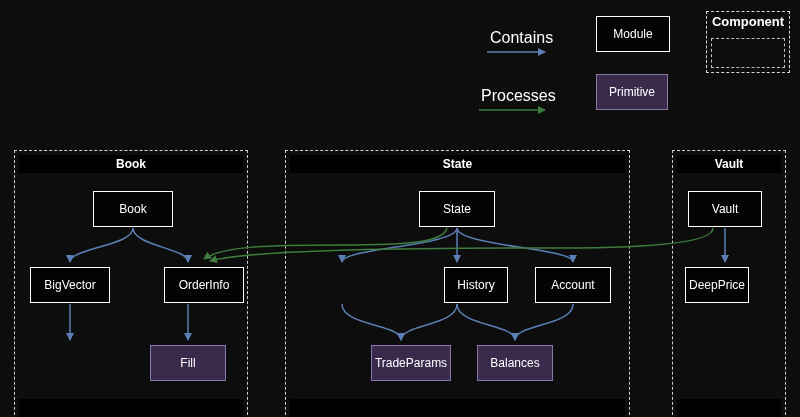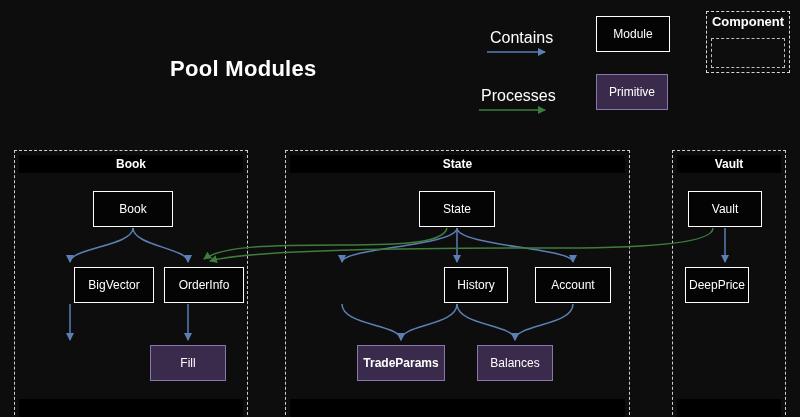--- a/index.html
+++ b/index.html
@@ -58,45 +58,44 @@
     position:absolute;left:4px;right:4px;top:4px;height:18px;background:#000;
     display:flex;align-items:center;justify-content:center;
     font-size:12px;font-weight:bold;color:#fff;
   }
   .container-footer{
     position:absolute;left:4px;right:4px;top:248px;height:20px;background:#000;
   }
 
   
   #n-book{left:93px;top:191px;width:80px;}
-  #n-bigvector{left:30px;top:267px;width:80px;margin-left:44px;}
+  #n-bigvector{left:30px;top:267px;width:80px;}
   #n-orderinfo{left:164px;top:267px;width:80px;}
   #n-order{left:33px;top:345px;width:74px;}
   #n-fill{left:150px;top:345px;width:76px;}
   #n-state{left:419px;top:191px;width:76px;}
   #n-governance{left:301px;top:267px;width:82px;}
   #n-history{left:420px;top:267px;width:64px;margin-left:24px;}
   #n-account{left:535px;top:267px;width:76px;}
-  #n-tradeparams{left:357px;top:345px;width:88px;font-weight:bold;}
+  #n-tradeparams{left:371px;top:345px;width:80px;}
   #n-balances{left:477px;top:345px;width:76px;}
   #n-vault{left:688px;top:191px;width:74px;}
   #n-deepprice{left:685px;top:267px;width:64px;}
 
   
   svg.edges{position:absolute;inset:0;pointer-events:none;}
   .edge{fill:none;stroke-width:1.5px;}
   .edge.blue{stroke:#5b7fb5;}
   .edge.green{stroke:#3e7d3e;}
 </style>
 </head>
 <body>
 
 <div class="stage">
 
-  <div id="title">Pool Modules</div>
 
   <span class="legend-label" id="lbl-contains">Contains</span>
   <span class="legend-label" id="lbl-processes">Processes</span>
 
   <div class="node" id="leg-module">Module</div>
   <div class="node primitive" id="leg-primitive">Primitive</div>
 
   <div id="leg-component">
     <div class="comp-title">Component</div>
     <div class="comp-inner"></div>

